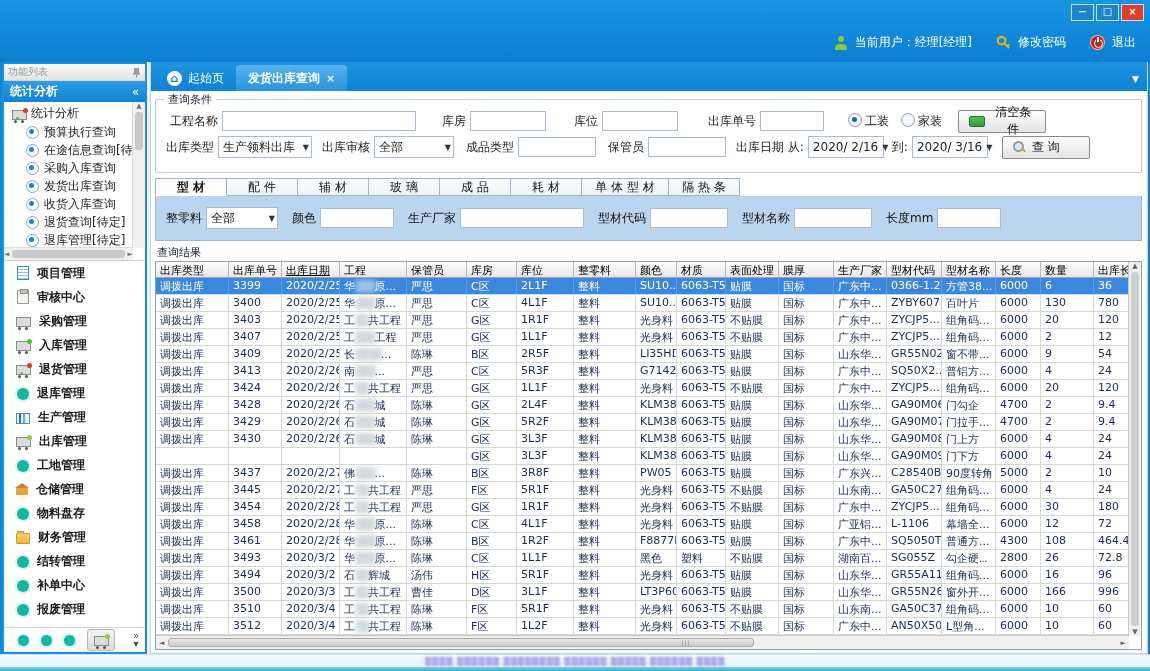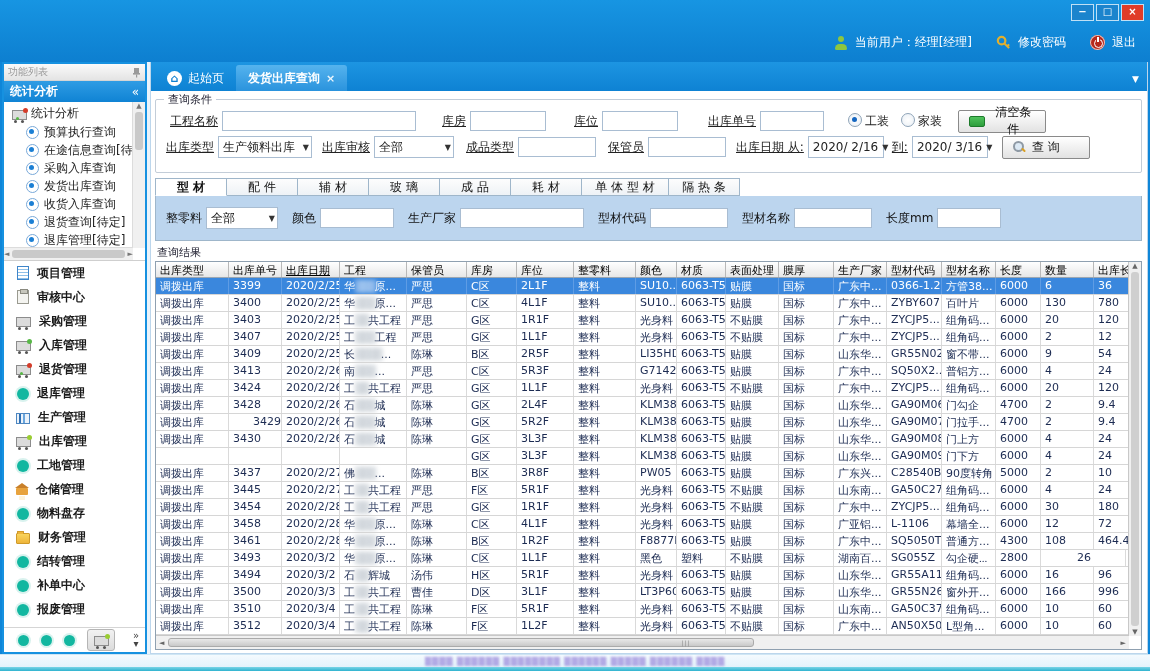--- a/index.html
+++ b/index.html
@@ -74,21 +74,21 @@
   .tab.active{background:linear-gradient(#55b3ee,#2a93dd);border-radius:3px 3px 0 0;font-weight:bold;}
   .tab .home{width:15px;height:15px;border-radius:50%;background:#fff;color:#0d7fd0;font-size:11px;line-height:15px;text-align:center;font-weight:bold;}
   .tab .x{font-size:11px;opacity:.9;}
   .strip-dd{position:absolute;right:8px;top:12px;color:#fff;font-size:9px;}
   .content{flex:1;min-height:0;display:flex;flex-direction:column;padding:4px 5px 3px 4px;background:#fff;}
 
   
   .querybox{flex:none;height:64px;border:1px solid #c3cdd8;border-radius:2px;position:relative;margin-top:4px;padding-top:8px;}
   .qb-title{position:absolute;top:-8px;left:8px;background:#fff;padding:0 4px;font-size:11px;color:#223;}
   .qrow{display:flex;align-items:center;height:26px;font-size:12px;color:#222;padding-left:14px;}
-  .qrow label{margin-right:4px;white-space:nowrap;text-decoration:underline;}
+  .qrow label{margin-right:4px;white-space:nowrap;}
   .inp{border:1px solid #a9bdd2;background:#fff;height:18px;font-size:12px;padding:0 3px;font-family:inherit;}
   .combo{border:1px solid #a9bdd2;background:#fff;height:20px;display:inline-flex;align-items:center;font-size:12px;padding:0 2px 0 4px;gap:4px;white-space:nowrap;}
   .combo .arr{font-size:8px;color:#333;}
   .radio{width:12px;height:12px;border-radius:50%;border:1px solid #8fa4b8;background:radial-gradient(#fff,#e8eef4);display:inline-block;position:relative;margin-right:3px;vertical-align:-2px;}
   .radio.sel::after{content:"";position:absolute;left:3px;top:3px;width:5px;height:5px;border-radius:50%;background:#1566c0;}
   .btn{border:1px solid #8a8a8a;background:linear-gradient(#ffffff,#e2e2e2);border-radius:2px;height:23px;display:inline-flex;align-items:center;gap:7px;padding:0 10px;font-size:12px;color:#111;font-family:inherit;}
   .eraser{width:15px;height:9px;background:linear-gradient(#4fc25c,#2e9e3d);border:1px solid #1d7a2b;border-radius:2px;}
   .mag{width:12px;height:12px;position:relative;}
   .mag::before{content:"";position:absolute;left:0;top:0;width:7px;height:7px;border:2px solid #8f9aa5;border-radius:50%;background:#dce9f4;}
   .mag::after{content:"";position:absolute;left:8px;top:8px;width:5px;height:2px;background:#d9a025;transform:rotate(45deg);border-radius:1px;}
@@ -565,21 +565,21 @@
                   <div class="g-c" style="width: 50px;"><span>国标</span></div>
                   <div class="g-c" style="width: 48px;"><span>山东华...</span></div>
                   <div class="g-c" style="width: 50px;"><span>GA90M06...</span></div>
                   <div class="g-c" style="width: 49px;"><span>门勾企</span></div>
                   <div class="g-c" style="width: 40px;"><span>4700</span></div>
                   <div class="g-c" style="width: 48px;"><span>2</span></div>
                   <div class="g-c" style="width: 47px;"><span>9.4</span></div>
                 </div>
                 <div class="g-row">
                   <div class="g-c" style="width: 68px;"><span>调拨出库</span></div>
-                  <div class="g-c" style="width: 48px; text-align: right;"><span>3429</span></div>
+                  <div class="g-c" style="width: 48px;"><span>3429</span></div>
                   <div class="g-c" style="width: 53px;"><span>2020/2/26</span></div>
                   <div class="g-c" style="width: 62px;"><span>石</span><span class="px">▒▒▒</span><span>城</span></div>
                   <div class="g-c" style="width: 55px;"><span>陈琳</span></div>
                   <div class="g-c" style="width: 45px;"><span>G区</span></div>
                   <div class="g-c" style="width: 52px;"><span>5R2F</span></div>
                   <div class="g-c" style="width: 57px;"><span>整料</span></div>
                   <div class="g-c" style="width: 36px;"><span>KLM3817</span></div>
                   <div class="g-c" style="width: 44px;"><span>6063-T5</span></div>
                   <div class="g-c" style="width: 48px;"><span>贴膜</span></div>
                   <div class="g-c" style="width: 50px;"><span>国标</span></div>
@@ -740,21 +740,21 @@
                   <div class="g-c" style="width: 52px;"><span>1L1F</span></div>
                   <div class="g-c" style="width: 57px;"><span>整料</span></div>
                   <div class="g-c" style="width: 36px;"><span>黑色</span></div>
                   <div class="g-c" style="width: 44px;"><span>塑料</span></div>
                   <div class="g-c" style="width: 48px;"><span>不贴膜</span></div>
                   <div class="g-c" style="width: 50px;"><span>国标</span></div>
                   <div class="g-c" style="width: 48px;"><span>湖南百...</span></div>
                   <div class="g-c" style="width: 50px;"><span>SG055Z</span></div>
                   <div class="g-c" style="width: 49px; font-family: Liberation Serif, serif;"><span>勾企硬...</span></div>
                   <div class="g-c" style="width: 40px;"><span>2800</span></div>
-                  <div class="g-c" style="width: 48px; margin-left: 32px;"><span>26</span></div>
+                  <div class="g-c" style="width: 48px;"><span>26</span></div>
                   <div class="g-c" style="width: 47px;"><span>72.8</span></div>
                 </div>
                 <div class="g-row">
                   <div class="g-c" style="width: 68px;"><span>调拨出库</span></div>
                   <div class="g-c" style="width: 48px;"><span>3494</span></div>
                   <div class="g-c" style="width: 53px;"><span>2020/3/2</span></div>
                   <div class="g-c" style="width: 62px;"><span>石</span><span class="px">▒▒</span><span>辉城</span></div>
                   <div class="g-c" style="width: 55px;"><span>汤伟</span></div>
                   <div class="g-c" style="width: 45px;"><span>H区</span></div>
                   <div class="g-c" style="width: 52px;"><span>5R1F</span></div>

